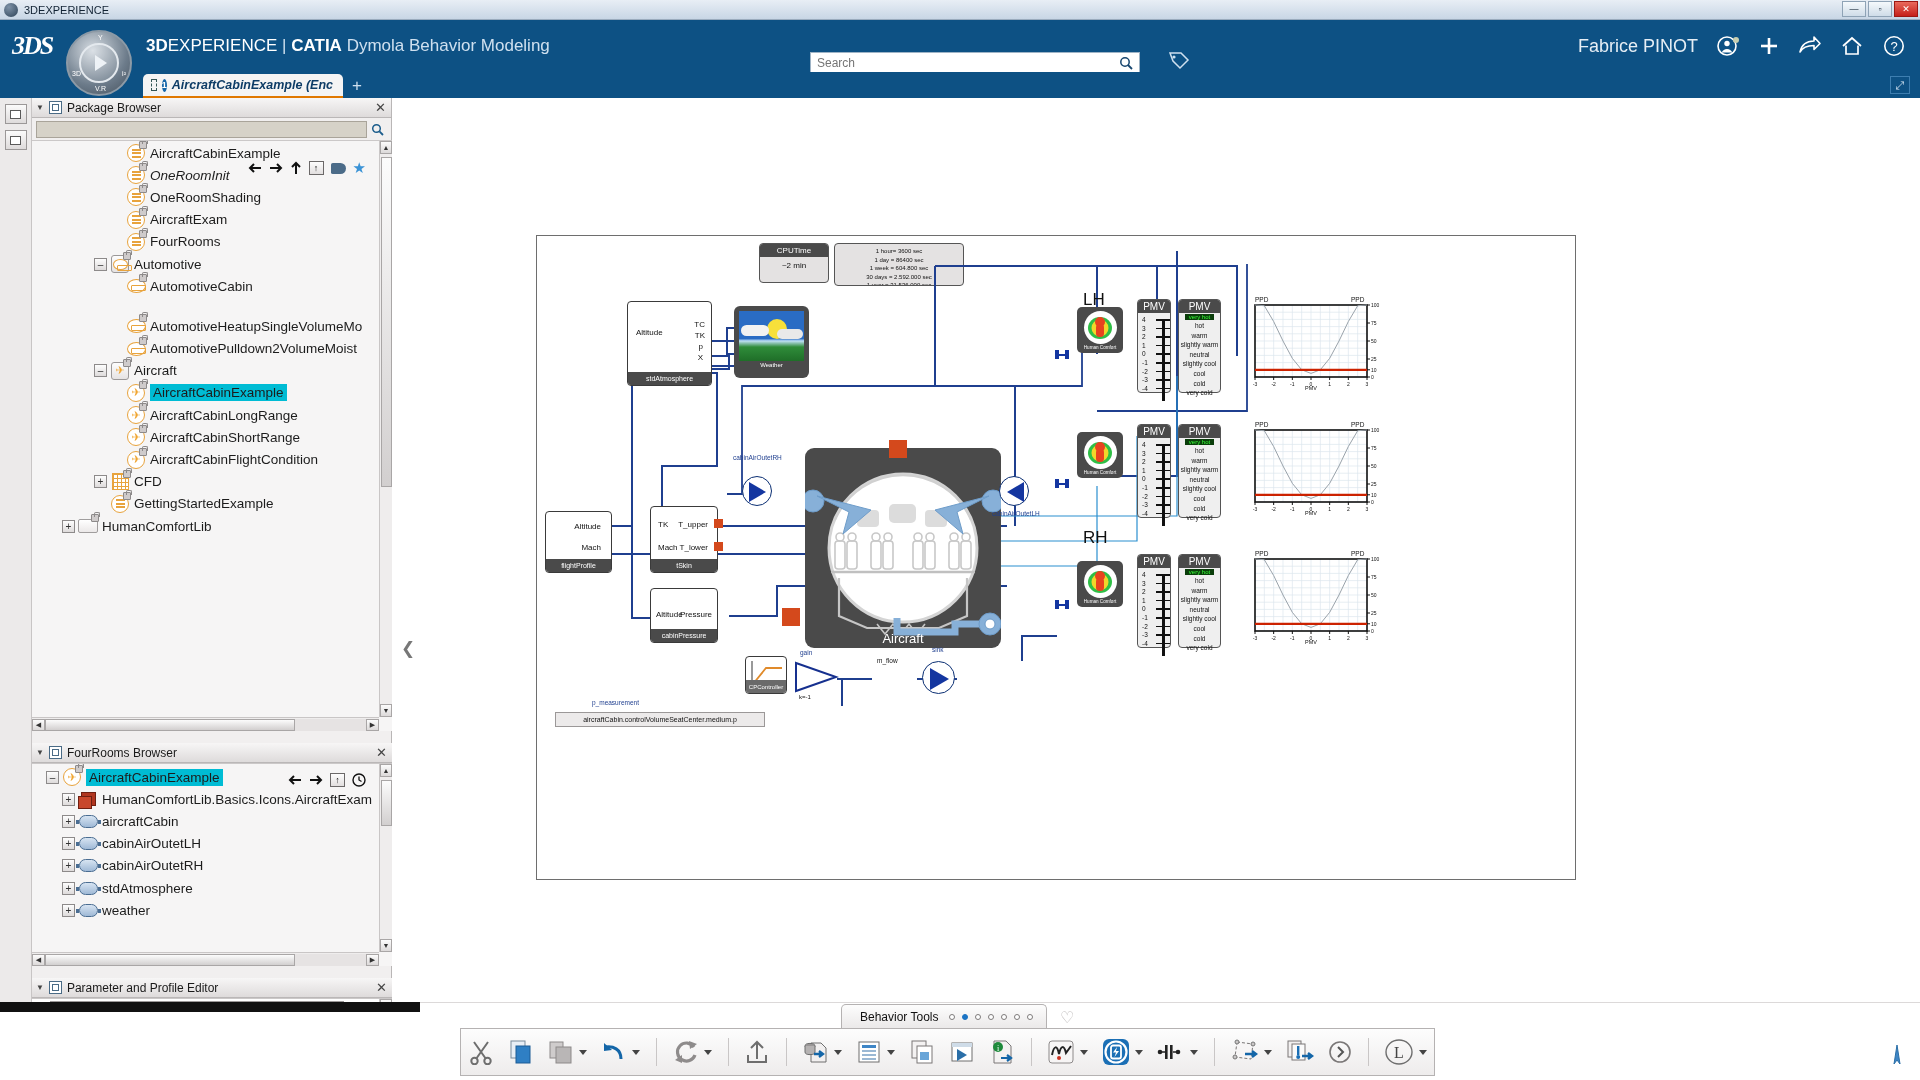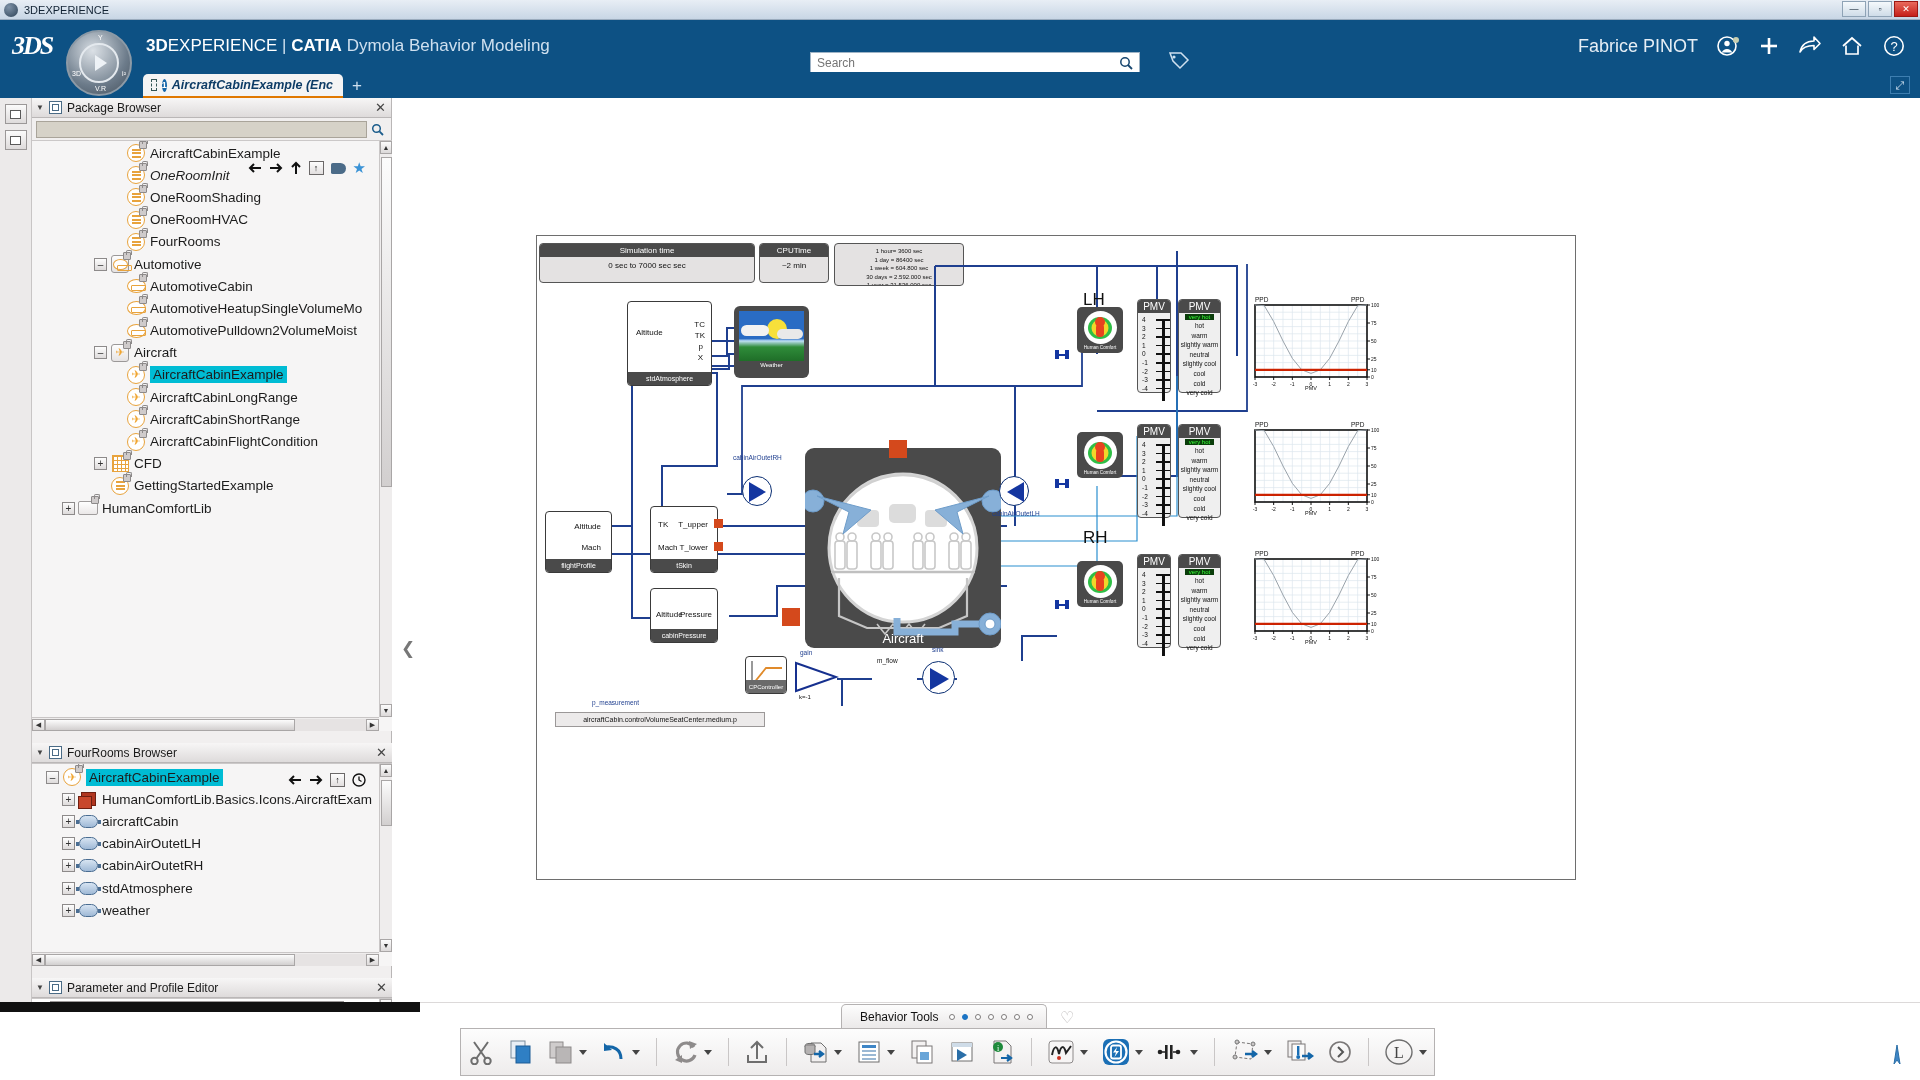--- a/index.html
+++ b/index.html
@@ -422,21 +422,21 @@
             <span class="ind" style="width: 64px;"></span>
             <span style="width: 16px;"></span>
             <span class="nodeicon">
               <span class="ic-model">
                 <s></s>
                 <s></s>
                 <s></s>
               </span>
               <span class="lock"></span>
             </span>
-            <span class="tlabel">OneRoomHVAC</span>
+            <span class="tlabel">AircraftExam</span>
           </div>
           <div class="trow" style="height: 22.2px;">
             <span class="ind" style="width: 64px;"></span>
             <span style="width: 16px;"></span>
             <span class="nodeicon">
               <span class="ic-model">
                 <s></s>
                 <s></s>
                 <s></s>
               </span>
@@ -457,21 +457,21 @@
           </div>
           <div class="trow" style="height: 22.2px;">
             <span class="ind" style="width: 64px;"></span>
             <span style="width: 16px;"></span>
             <span class="nodeicon">
               <span class="ic-car"></span>
               <span class="lock"></span>
             </span>
             <span class="tlabel">AutomotiveCabin</span>
           </div>
-          <div class="trow" style="height: 22.2px;">
+          <div class="trow" style="height: 22.2px; margin-top: 18px;">
             <span class="ind" style="width: 64px;"></span>
             <span style="width: 16px;"></span>
             <span class="nodeicon">
               <span class="ic-car"></span>
               <span class="lock"></span>
             </span>
             <span class="tlabel">AutomotiveHeatupSingleVolumeMo</span>
           </div>
           <div class="trow" style="height: 22.2px;">
             <span class="ind" style="width: 64px;"></span>
@@ -745,24 +745,20 @@
   </div>
 
   <div id="canvas">
     <span id="collapsehandle">❮</span>
     <svg id="cursor" viewBox="0 0 13 19">
       <path d="M0 0 L0 15 L4 11.5 L6.5 17.5 L9 16.5 L6.5 10.7 L11.5 10.6 Z" fill="#fff" stroke="#111" stroke-width="1"></path>
     </svg>
 
     <div id="diagram">
 
-      <div class="infobox" style="left:2px;top:7px;width:216px;height:40px;">
-        <div class="cap">Simulation time</div>
-        <div class="val">0 sec to 7000 sec sec</div>
-      </div>
       <div class="infobox" style="left:222px;top:7px;width:70px;height:40px;">
         <div class="cap">CPUTime</div>
         <div class="val">~2 min</div>
       </div>
       <div class="infobox" style="left:297px;top:7px;width:130px;height:43px;padding-top:3px;">
         <div class="convrow">1 hour= 3600 sec</div>
         <div class="convrow">1 day = 86400 sec</div>
         <div class="convrow">1 week =  604.800 sec</div>
         <div class="convrow">30 days =  2.592.000 sec</div>
         <div class="convrow">1 year =  31.536.000 sec</div>

